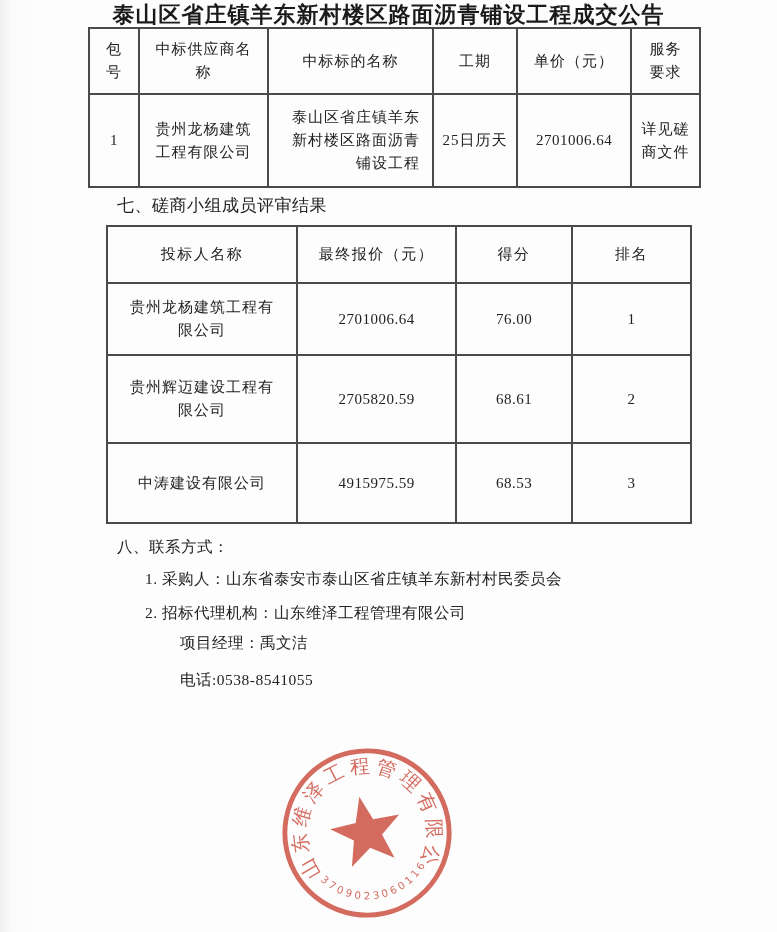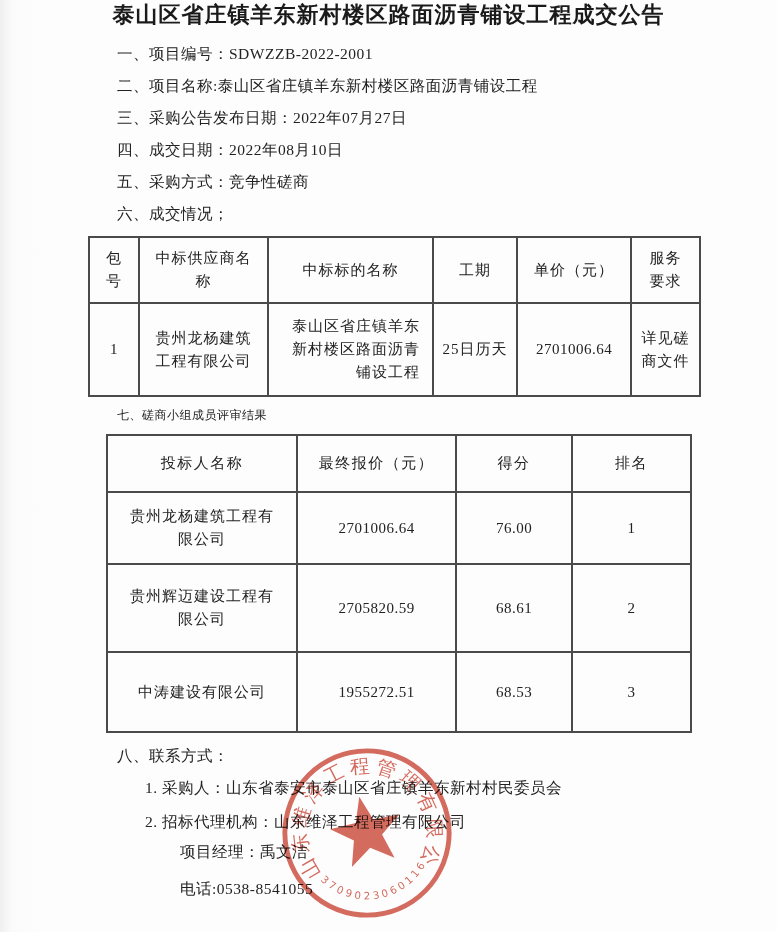--- a/index.html
+++ b/index.html
@@ -40,21 +40,21 @@
     overflow:hidden;
   }
   .t1{margin:0 0 0 88px;width:611px;padding-left:11px;}
   .t1 th{padding:0 13px;}
   .t1 td{padding:0 4px;}
   .t1 td.cell-subject{text-align:right;padding:0 12px;margin-left:32px;}
   .t1 td.cell-supplier{padding:0 14px;}
   .t1 td.cell-service{padding:0 6px;}
   .sec-heading{
     margin:8px 0 0 117px;height:20px;line-height:20px;
-    font-size:12px;letter-spacing:0.5px;
+    font-size:17px;letter-spacing:0.5px;
   }
   .t2{margin:9px 0 0 106px;width:584px;}
   .t2 th{padding:0 10px;letter-spacing:1.5px;}
   .t2 td{padding:0 16px;}
   .num{letter-spacing:0.5px;}
   .contact{margin-top:13px;}
   .c-line{height:20px;line-height:20px;font-size:15.5px;letter-spacing:0.5px;}
   .c-head{margin:0 0 12px 117px;}
   .c-item1{margin:0 0 14px 145px;}
   .c-item2{margin:0 0 10px 145px;}
@@ -73,28 +73,20 @@
   .seal .arc-company{font-size:20px;letter-spacing:5px;}
   .seal .arc-number{font-size:10.5px;letter-spacing:3.2px;font-family:"DejaVu Sans","Liberation Sans",sans-serif;}
 </style>
 </head>
 <body>
 
 <div class="doc">
 
   <div class="title">泰山区省庄镇羊东新村楼区路面沥青铺设工程成交公告</div>
 
-  <div class="info">
-    <div class="info-line">一、项目编号：SDWZZB-2022-2001</div>
-    <div class="info-line">二、项目名称:泰山区省庄镇羊东新村楼区路面沥青铺设工程</div>
-    <div class="info-line">三、采购公告发布日期：2022年07月27日</div>
-    <div class="info-line">四、成交日期：2022年08月10日</div>
-    <div class="info-line">五、采购方式：竞争性磋商</div>
-    <div class="info-line">六、成交情况；</div>
-  </div>
 
   <table class="t1">
     <colgroup>
       <col style="width:50px">
         <col style="width:129px">
         <col style="width:165px">
       <col style="width:84px">
         <col style="width:114px">
         <col style="width:69px">
     </colgroup>
@@ -141,21 +133,21 @@
       <td class="num">1</td>
     </tr>
     <tr style="height:88px">
       <td>贵州辉迈建设工程有限公司</td>
       <td class="num">2705820.59</td>
       <td class="num">68.61</td>
       <td class="num">2</td>
     </tr>
     <tr style="height:80px">
       <td>中涛建设有限公司</td>
-      <td class="num">1955272.51</td>
+      <td class="num">4915975.59</td>
       <td class="num">68.53</td>
       <td class="num">3</td>
     </tr>
   </tbody>
     </table>
 
   <div class="contact">
     <div class="c-line c-head">八、联系方式：</div>
     <div class="c-line c-item1">1. 采购人：山东省泰安市泰山区省庄镇羊东新村村民委员会</div>
     <div class="c-line c-item2">2. 招标代理机构：山东维泽工程管理有限公司</div>

